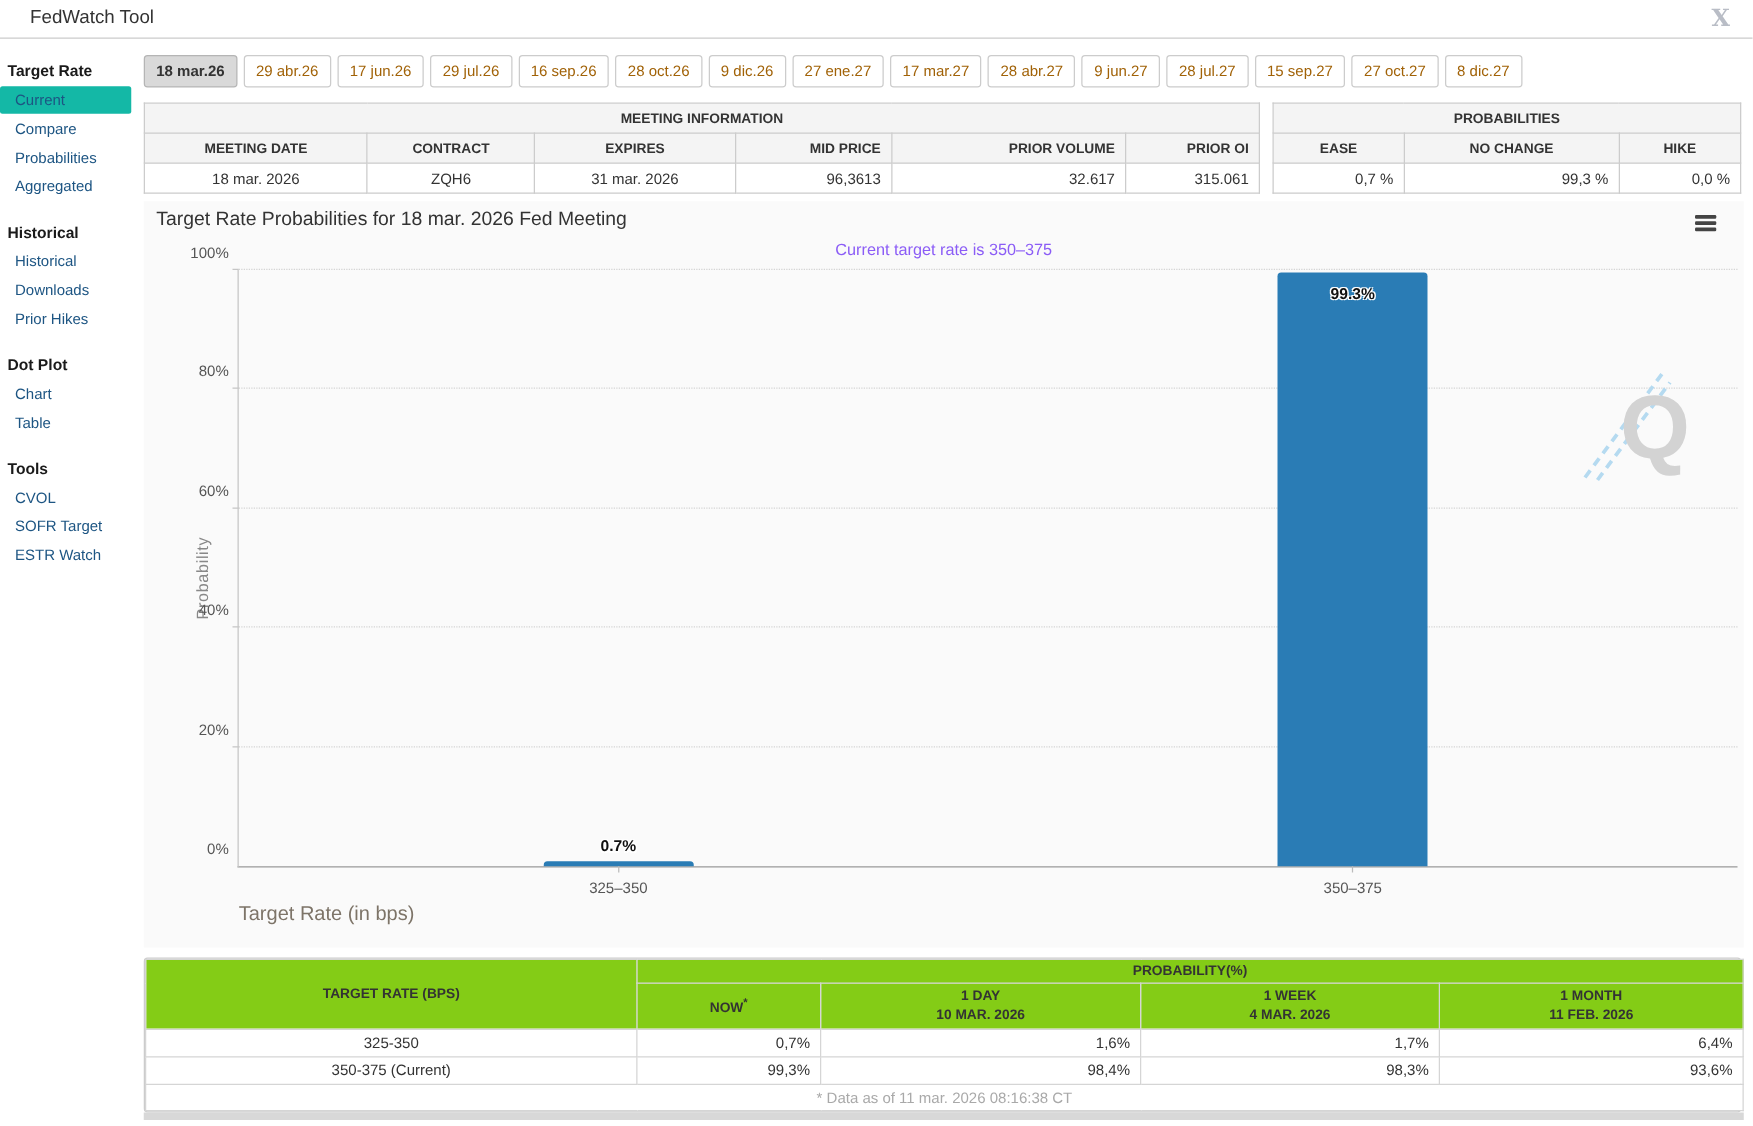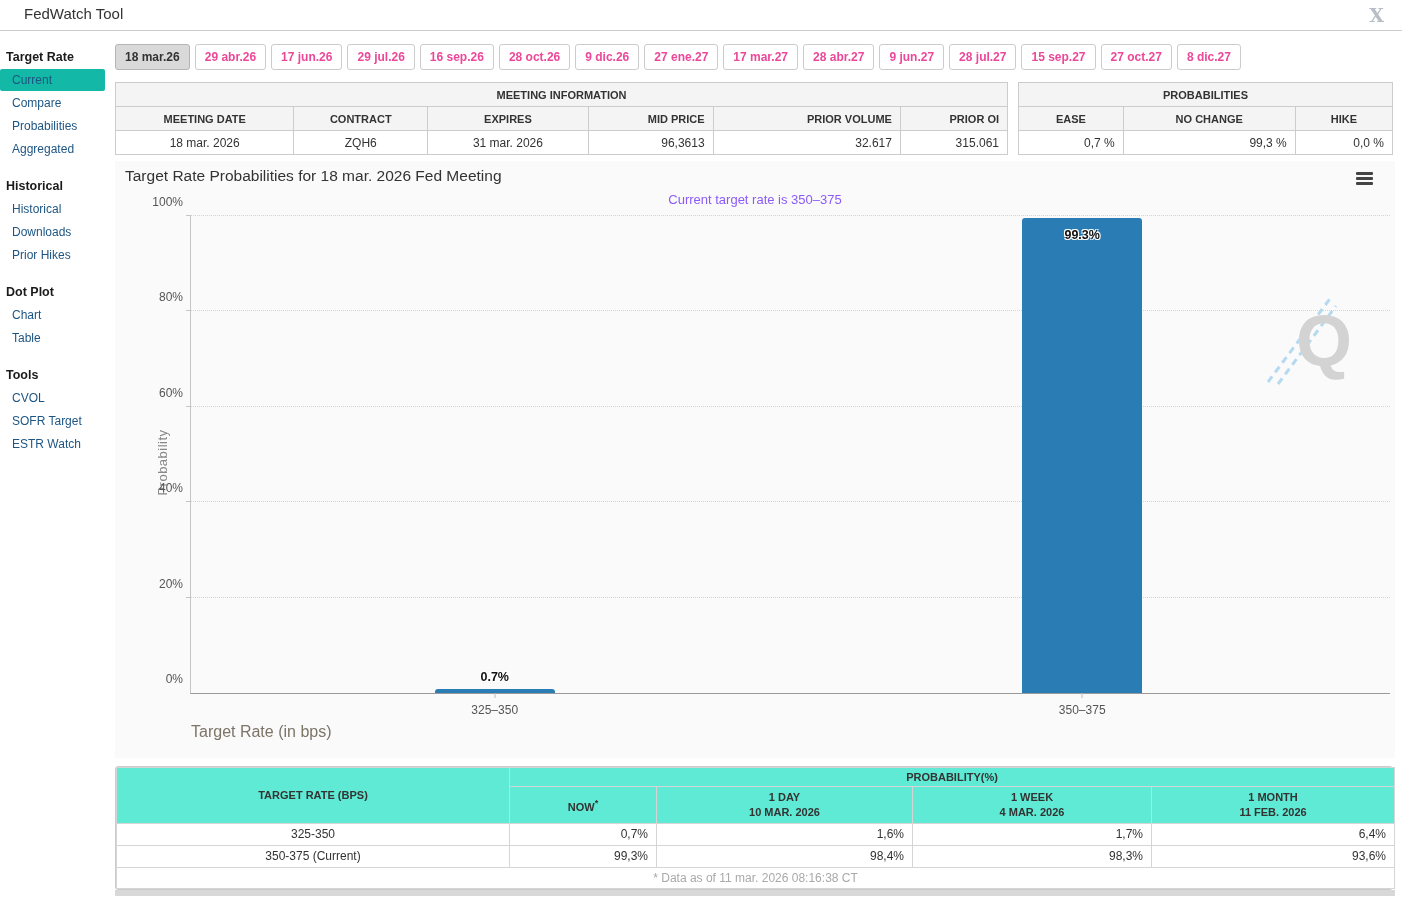--- a/index.html
+++ b/index.html
@@ -18,22 +18,22 @@
   .side-section { margin-top:15px; }
   .side-header { font-size:12.5px; font-weight:bold; color:#1a1a1a; padding:4px 6px; }
   .side-item { font-size:12px; color:#1d5583; padding:4px 12px; margin:1px 10px 1px 0;
     cursor:pointer; white-space:nowrap; }
   .side-item.selected { background:#14b8a6; border-radius:2px; color:#1d5583; }
 
   
   .main { position:absolute; left:115px; top:31px; width:1280px; }
 
   .tabs { display:flex; gap:5px; margin-top:13px; }
-  .tab { font-size:12px; color:#ec4899; background:#fff; border:1px solid #ccc;
-    border-radius:3px; padding:5px 9px; cursor:pointer; white-space:nowrap;font-weight:bold; }
+  .tab { font-size:12px; color:#a16207; background:#fff; border:1px solid #ccc;
+    border-radius:3px; padding:5px 9px; cursor:pointer; white-space:nowrap; }
   .tab.selected { background:#d9d9d9; border-color:#b5b5b5; color:#333; font-weight:bold; }
 
   
   .info-row { display:flex; gap:10px; margin-top:12px; }
   table.info { border-collapse:collapse; }
   table.info th, table.info td { border:1px solid #ccc; font-size:11px; padding:4px 8px; height:24px; }
   table.info th { background:#f4f4f4; font-weight:bold; text-transform:uppercase; }
   table.info td { background:#fff; font-size:12px; }
   .t-title { text-align:center; }
   .num { text-align:right; }
@@ -76,21 +76,21 @@
   .xcat-0 { left:25.33%; } .xcat-1 { left:74.33%; }
   .xaxis-title { position:absolute; left:0; width:100%; top:calc(100% + 30px);
     text-align:left; font-size:16px; color:#7d7468; }
 
   .watermark { position:absolute; right:28px; top:62px; width:96px; height:110px; opacity:0.9; }
 
   
   .bottom-wrap { margin-top:8px; width:1278px; border:1px solid #ccc; border-radius:3px; }
   table.bottom { border-collapse:collapse; width:100%; table-layout:fixed; }
   table.bottom th, table.bottom td { border:1px solid #d5d5d5; font-size:11px; padding:3px 8px; }
-  table.bottom th { background:#5eead4; font-weight:bold; }
+  table.bottom th { background:#84cc16; font-weight:bold; }
   table.bottom td { font-size:12px; background:#fff; }
   td.now-cell { background:#fafad2; }
   .two-line { line-height:1.35; }
   .sup { font-size:9px; vertical-align:super; }
   .footnote-row td { text-align:center; color:#a9a9a9; font-size:11px; background:#fff;
     padding:6px 0; }
   .bottom-strip { margin-top:0px; width:1280px; height:6px; background:#d8d8d8; }
   .row-h { height:22px; }
 </style>
 </head>

